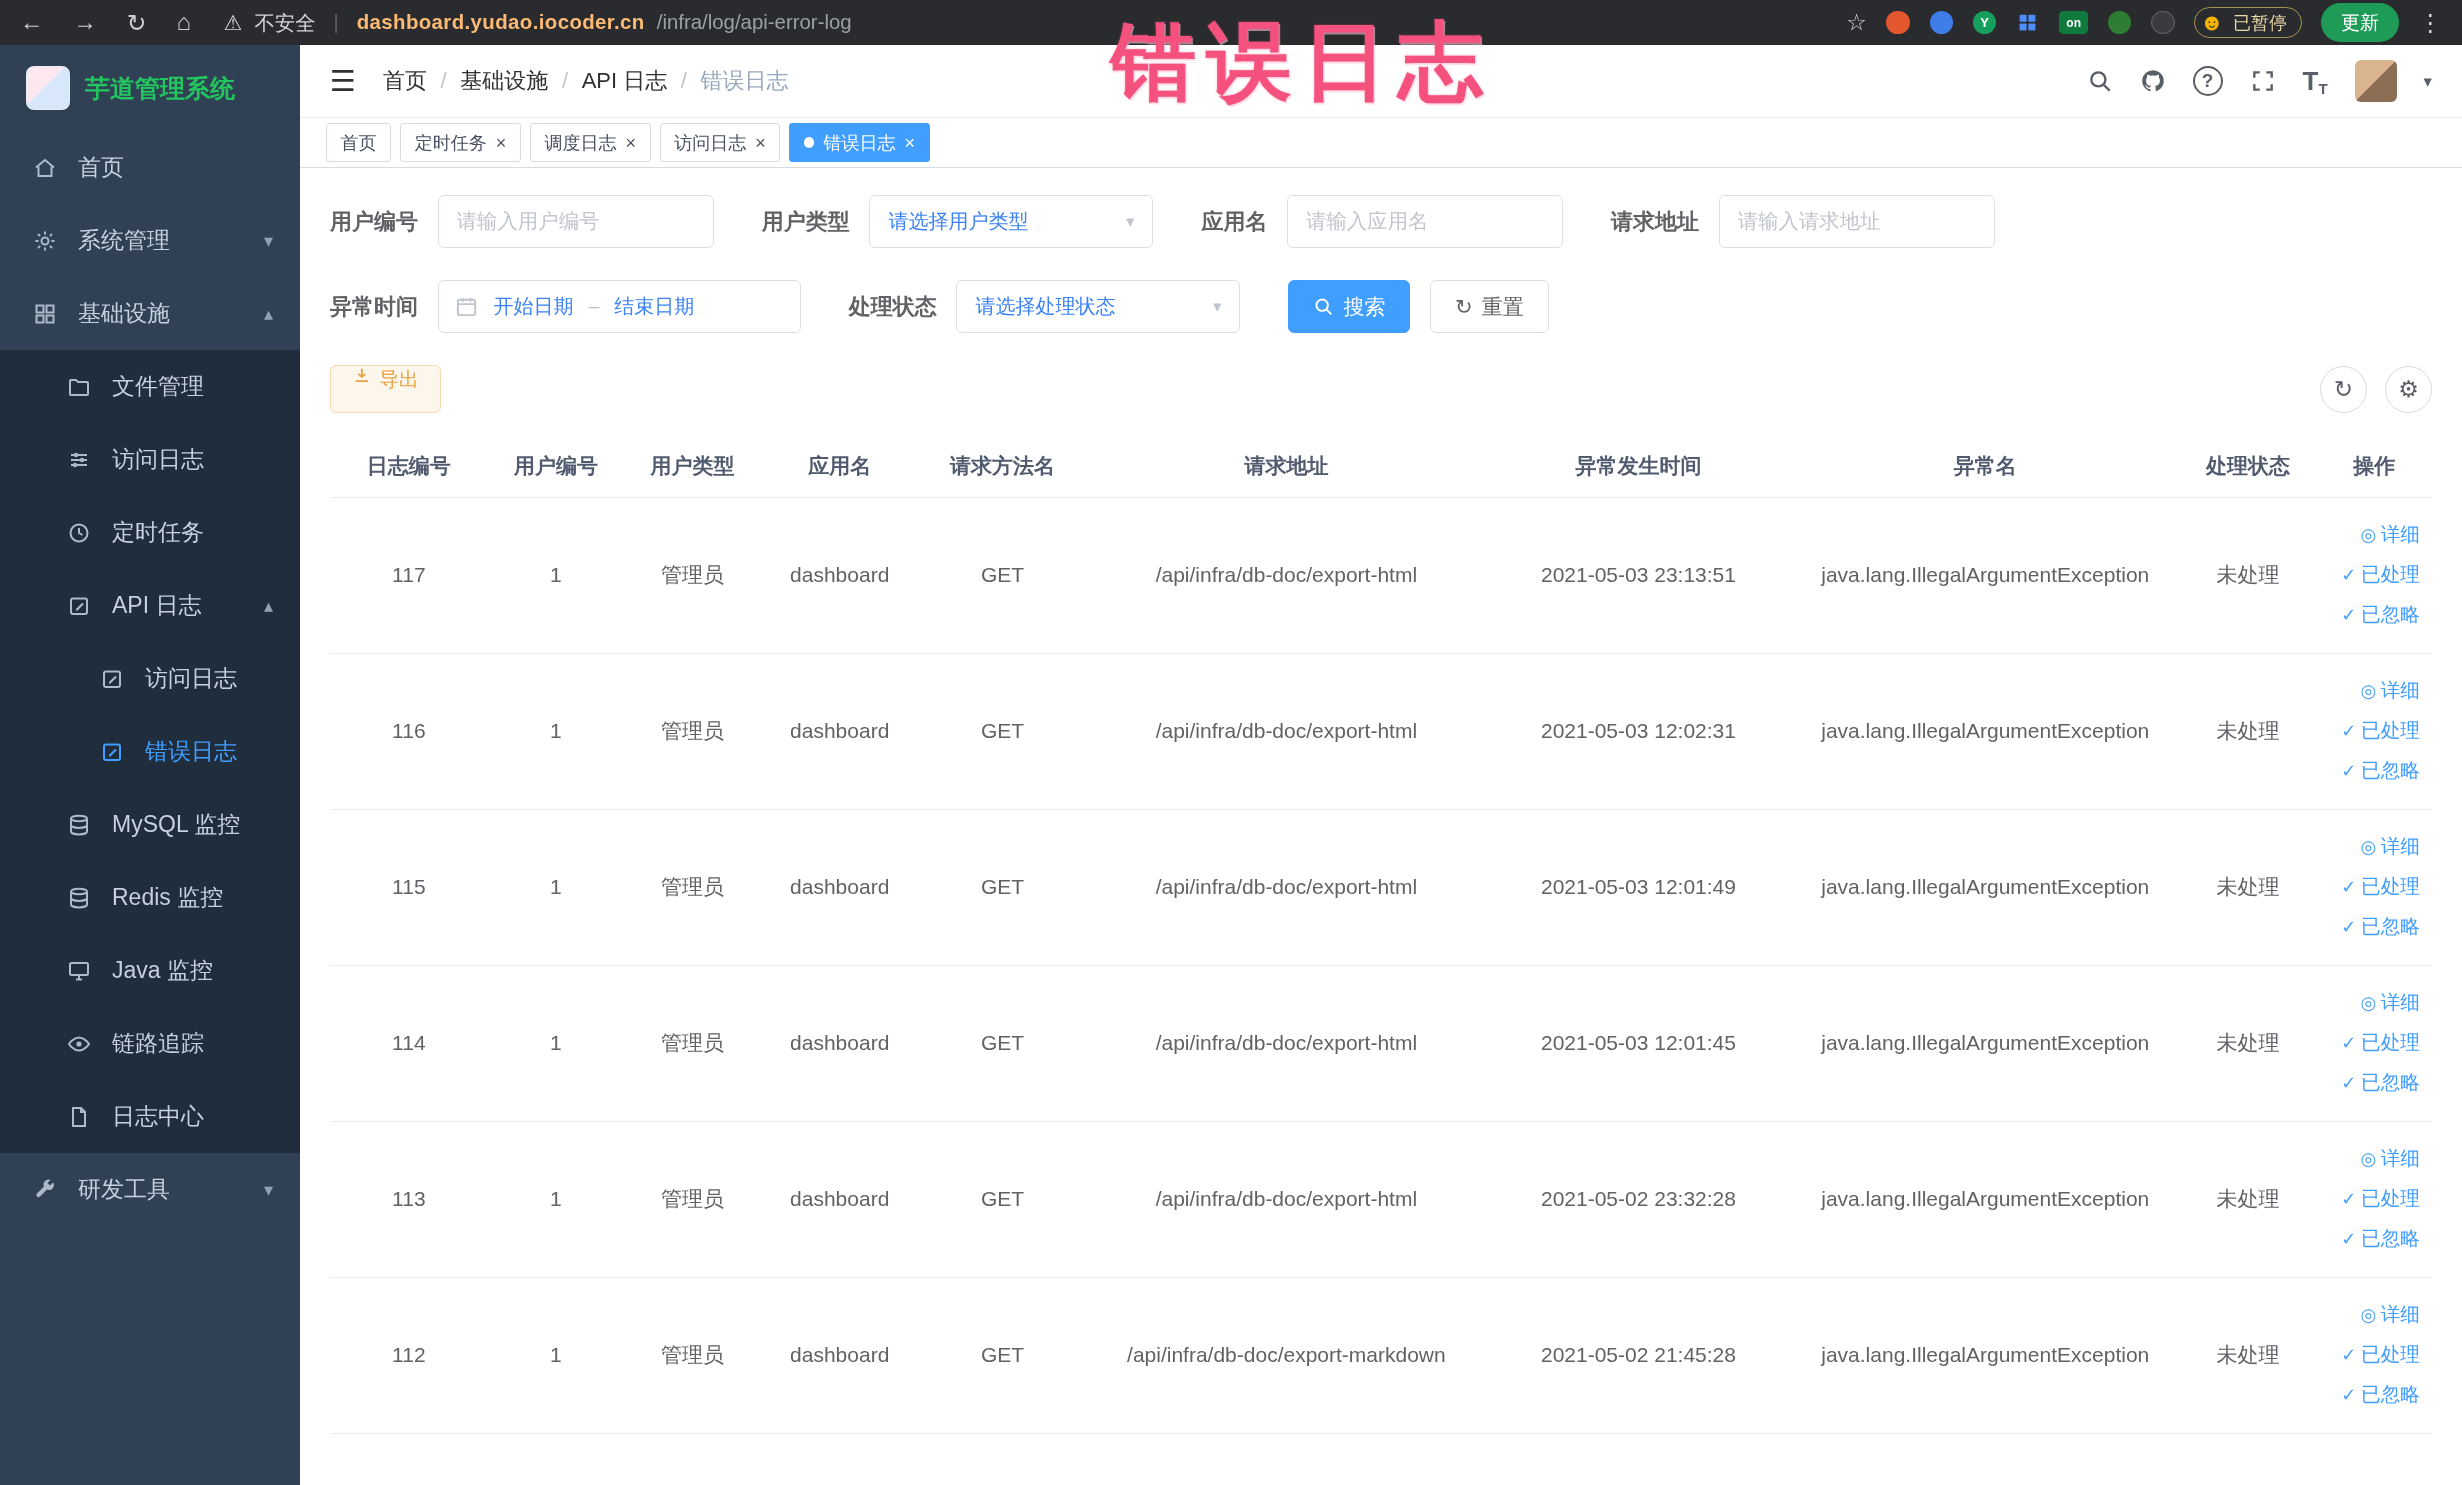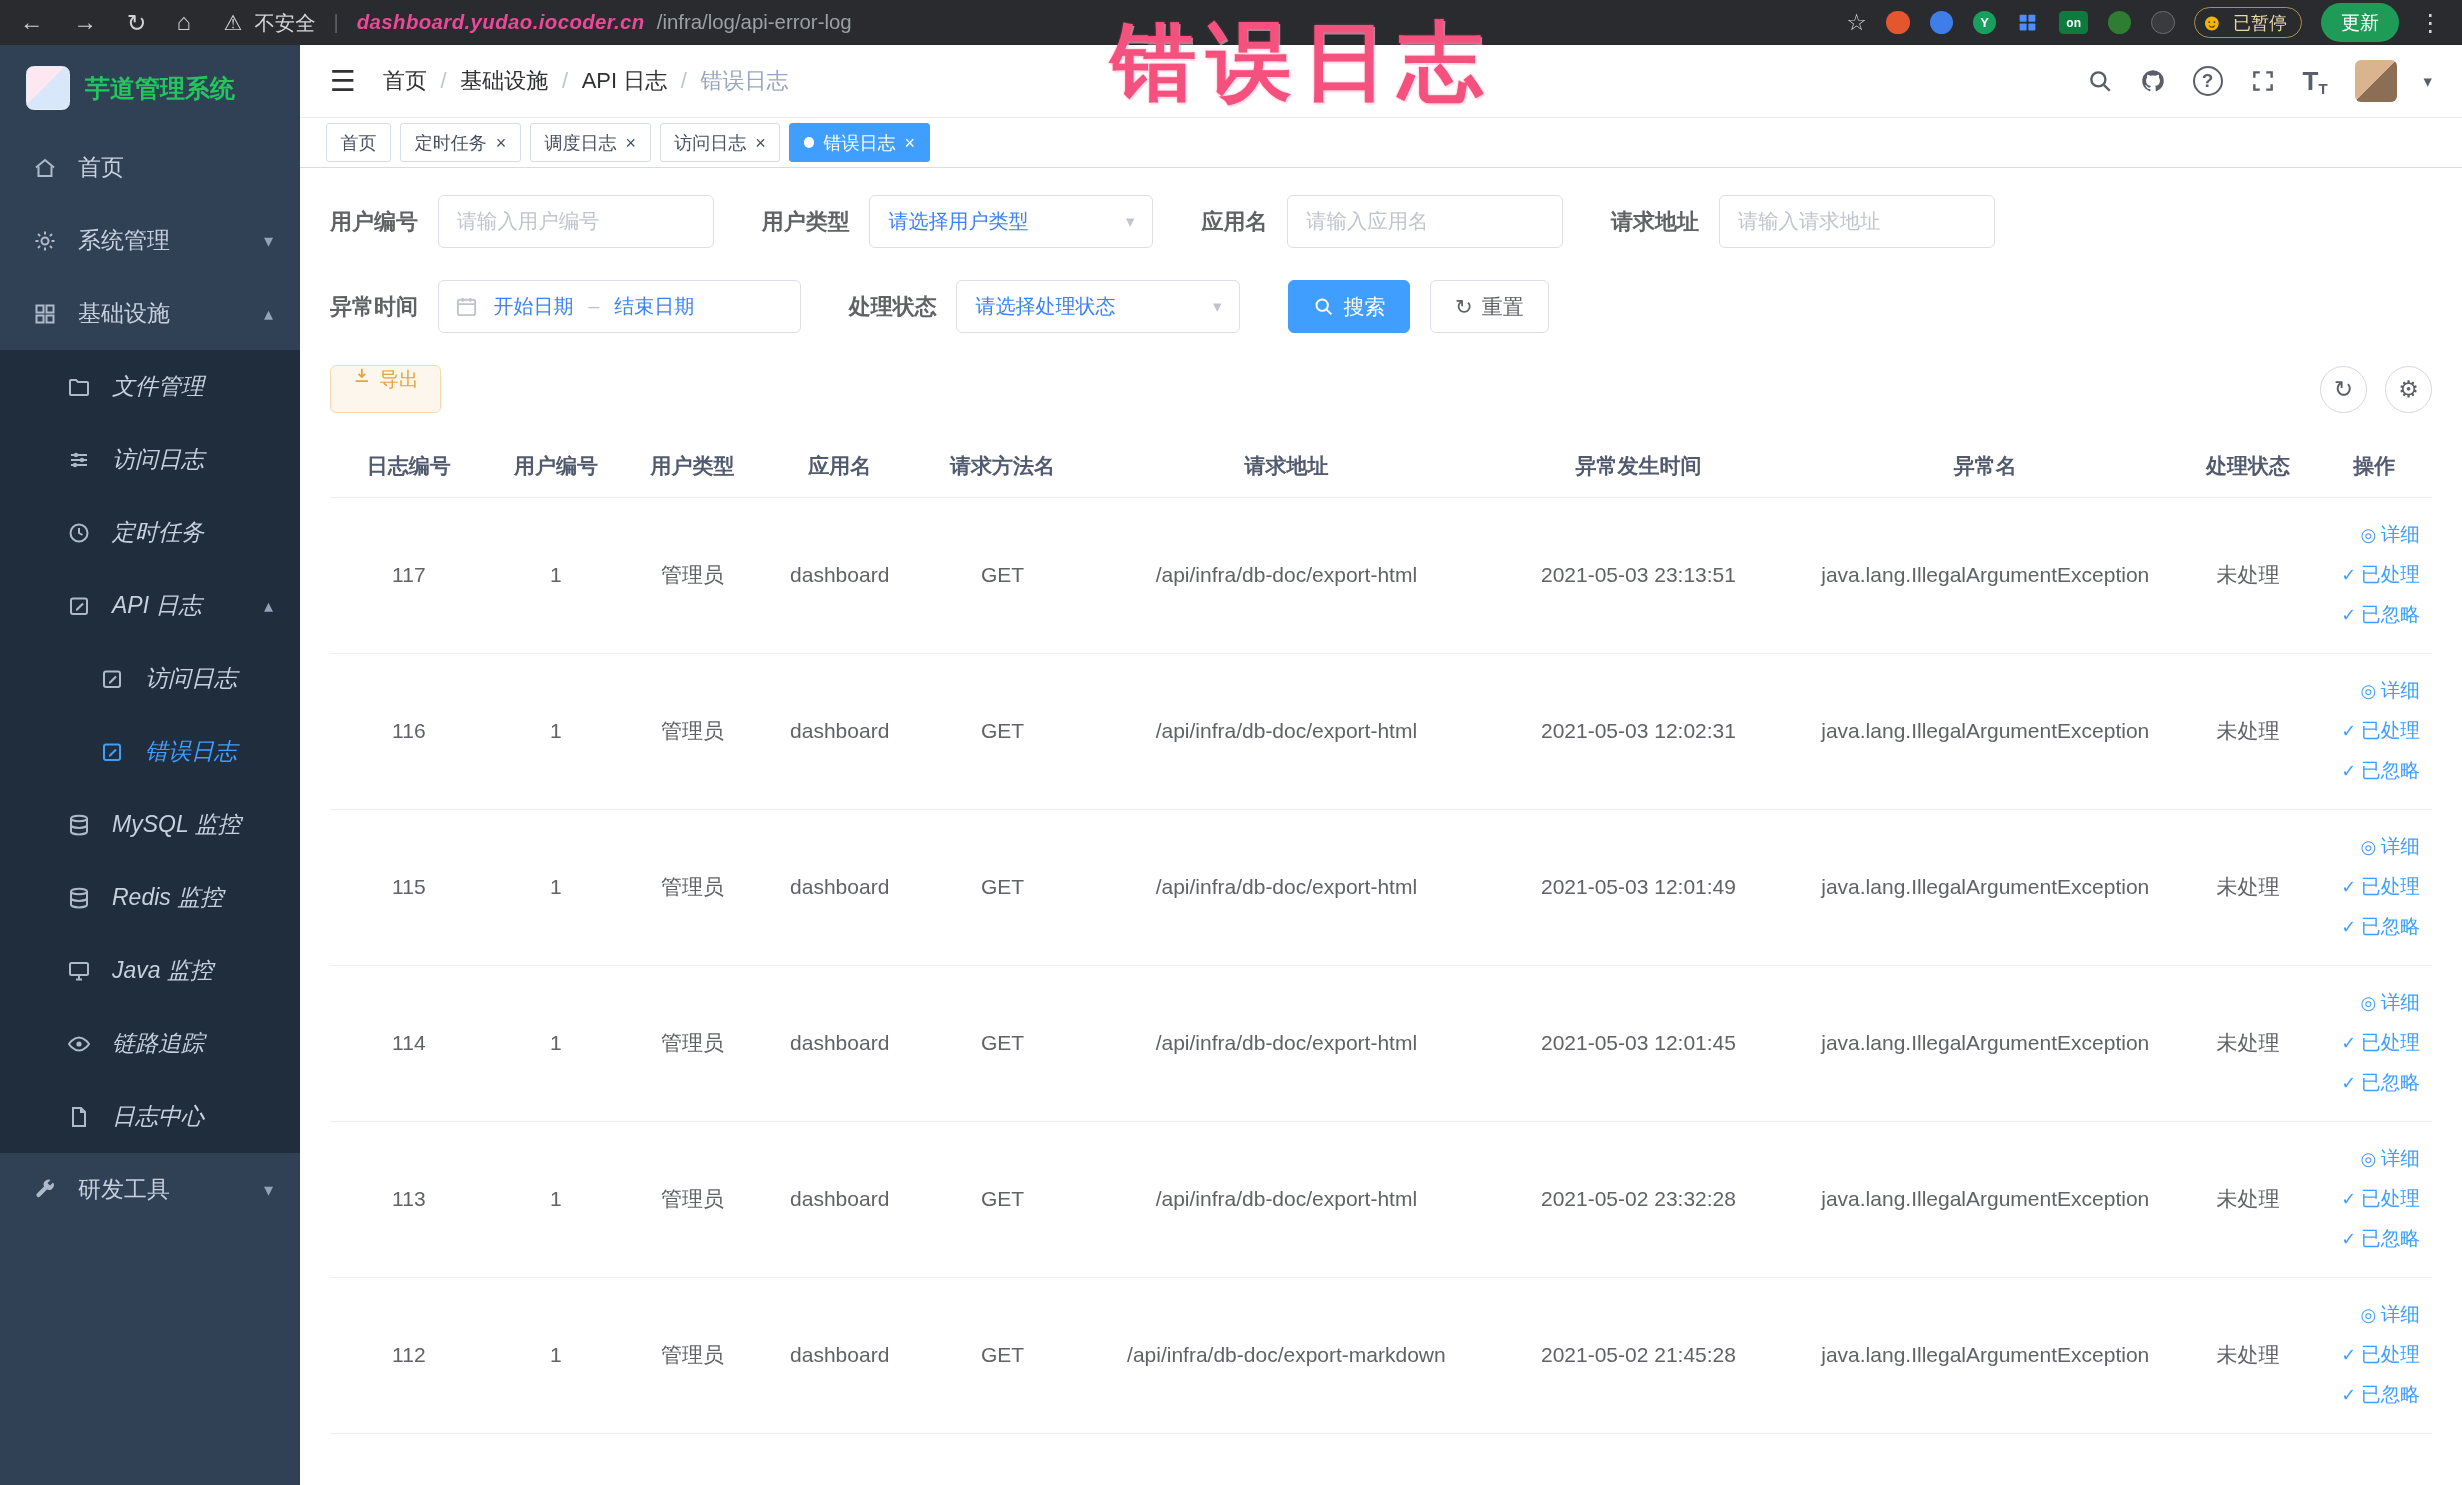--- a/index.html
+++ b/index.html
@@ -14,21 +14,21 @@
   
   .browser-bar{
     height:45px; background:#2a2b2e; display:flex; align-items:center;
     padding:0 19.7px; color:#d3d5d8; font-size:20.4px;
   }
   .nav-icons{ display:flex; align-items:center; gap:30px; font-size:23.5px; margin-right:33px; color:#cfd1d4;}
   .b-icon{ cursor:pointer; }
   .omnibox{ display:flex; align-items:center; gap:12px; flex:1; min-width:0; }
   .warn-icon{ font-size:21px; }
   .omni-sep{ color:#5f6368; margin:0 6px; font-size:19.7px; }
-  .url-host{ color:#ec4899; font-weight:700; letter-spacing:0.4px;font-style:italic; }
+  .url-host{ color:#fdba74; font-weight:700; letter-spacing:0.4px; }
   .url-path{ color:#9aa0a6; }
   .browser-right{ margin-left:auto; display:flex; align-items:center; gap:19.7px; }
   .star-icon{ font-size:23px; }
   .ext-dot{ width:23.5px; height:23.5px; border-radius:50%; display:flex; align-items:center; justify-content:center; }
   .e1{ background:#e4572e; }
   .e2{ background:#3f7ee8; }
   .e3{ background:#17a05d; color:#fff; font-size:13px; font-weight:700; }
   .e4{ background:transparent; }
   .e5{ width:29px; height:23px; border-radius:4.5px; background:#0f7a3d; color:#fff; font-size:12px; font-weight:700; border-radius:4.5px; display:flex; align-items:center; justify-content:center;}
   .e6{ background:#2e7d32; }
@@ -59,21 +59,21 @@
   .sidebar{ width:300px; flex-shrink:0; background:#304156; color:#c6d0de; overflow:hidden; }
   .logo-row{ height:86px; display:flex; align-items:center; gap:15px; padding-left:26px; }
   .logo-img{ width:44px; height:44px; border-radius:7.6px;
     background:linear-gradient(135deg,#fde7f0 0 45%,#d9e7fb 45% 100%); border:1.5px solid #e8eef6; }
   .logo-title{ color:#22c55e; font-size:25px; font-weight:700; white-space:nowrap; }
   .menu-item{ height:73px; display:flex; align-items:center; padding-left:33px; padding-right:30px;
     font-size:23px; color:#c6d0de; cursor:pointer; position:relative; white-space:nowrap; }
   .m-icon{ width:33px; margin-right:12px; color:#aeb9c9; display:flex; align-items:center; }
   .chev{ position:absolute; right:27px; font-size:18px; color:#93a1b5; }
   .submenu{ background:#1f2d3d; }
-  .submenu .menu-item{ padding-left:67px;font-style:italic; }
+  .submenu .menu-item{ padding-left:67px; }
   .submenu .menu-item.lvl3{ padding-left:100px; }
   .menu-item.active, .menu-item.active .m-icon{ color:#409eff; }
 
   
   .main{ flex:1; min-width:0; display:flex; flex-direction:column; background:#fff; }
 
   .app-header{ height:73px; display:flex; align-items:center; padding:0 30px;
     background:#fff; border-bottom:0.8px solid #ececec; box-shadow:0 1.5px 6px rgba(0,0,0,.05); }
   .hamburger{ font-size:29px; color:#303133; margin-right:27px; cursor:pointer; }
   .breadcrumb{ display:flex; align-items:center; gap:13.6px; font-size:22px; }

